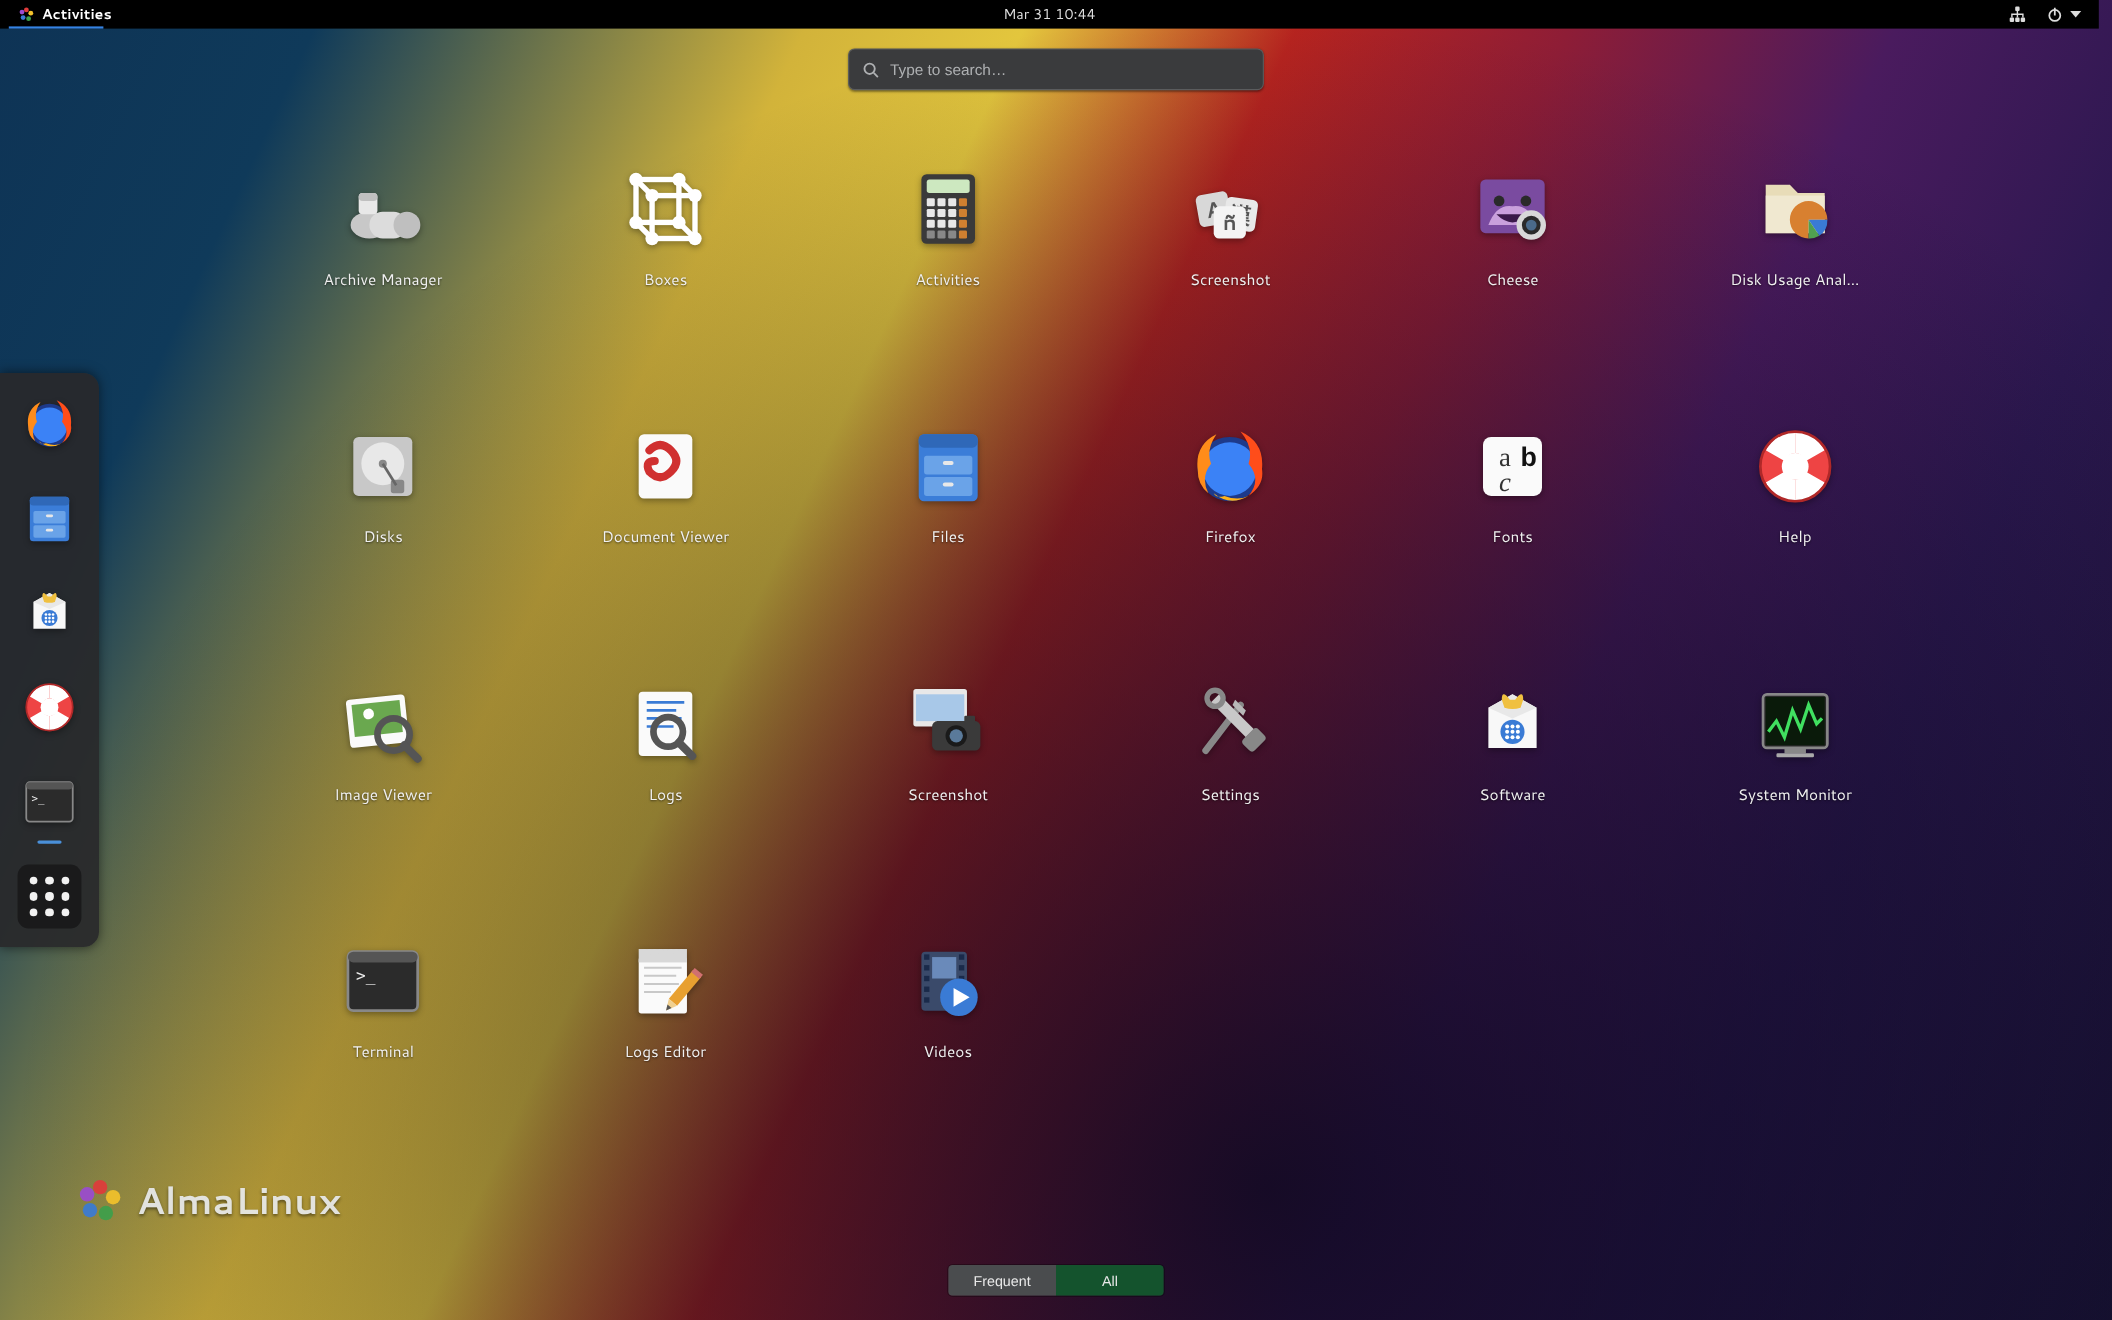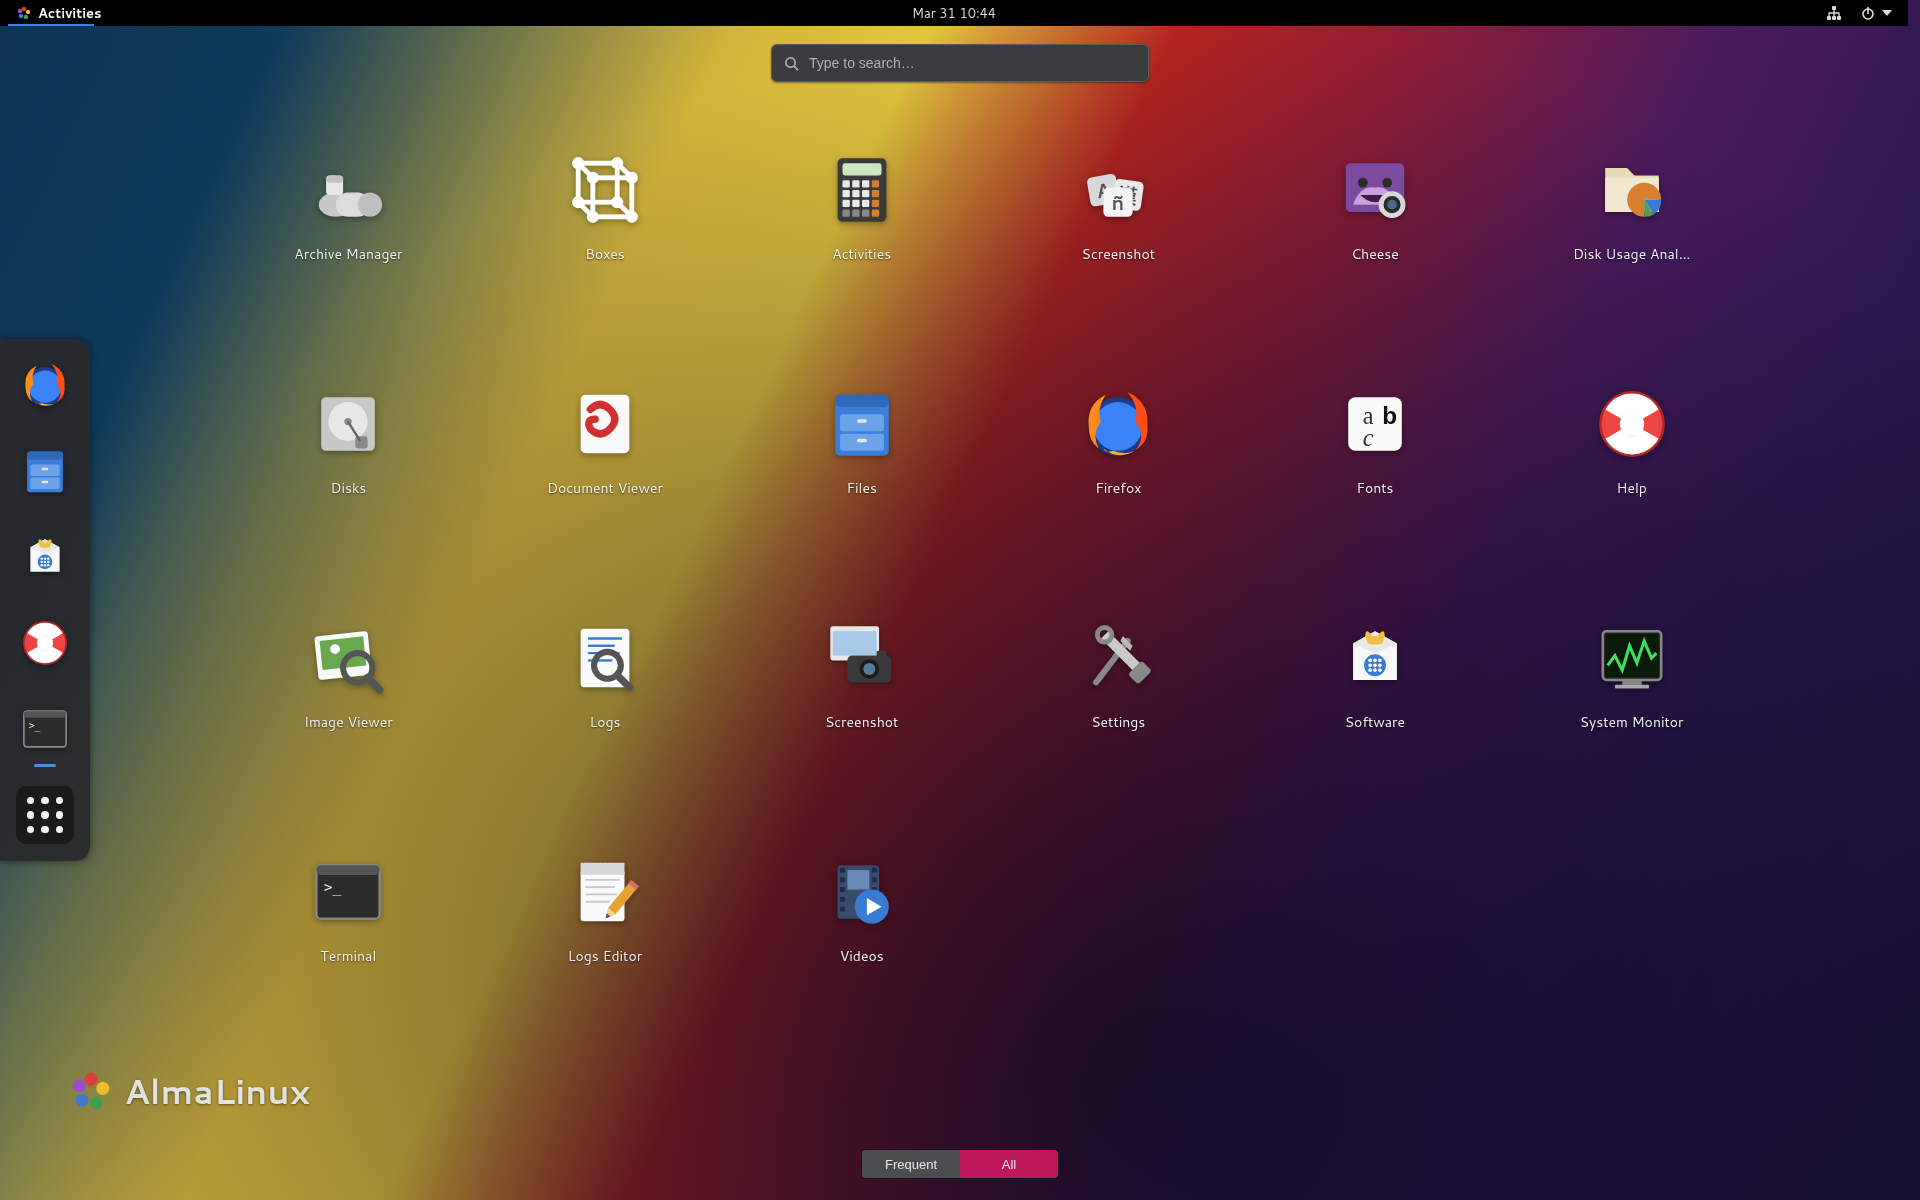--- a/index.html
+++ b/index.html
@@ -87,21 +87,21 @@
   .freq-all {
     position:absolute; bottom: 22px; left:50%; transform:translateX(-50%);
     display:flex; border-radius: 4px; overflow:hidden; z-index:30;
     box-shadow: 0 0 0 1px rgba(0,0,0,.3);
   }
   .freq-all button {
     width: 98px; height: 28px; border:none; font-size: 13px;
     color:#e8e8e8; cursor:pointer;
   }
   .freq-btn { background:#4a4c4e; }
-  .all-btn  { background:#be185d; }
+  .all-btn  { background:#14532d; }
 
   
   .branding {
     position:absolute; left: 70px; bottom: 85px; display:flex; align-items:center; gap:12px;
     color:#e8eaec; font-weight:600; font-size: 34px; z-index: 15; opacity:.92;
     text-shadow: 0 1px 3px rgba(0,0,0,.5);
   }
 
   
   svg { display:block; }

